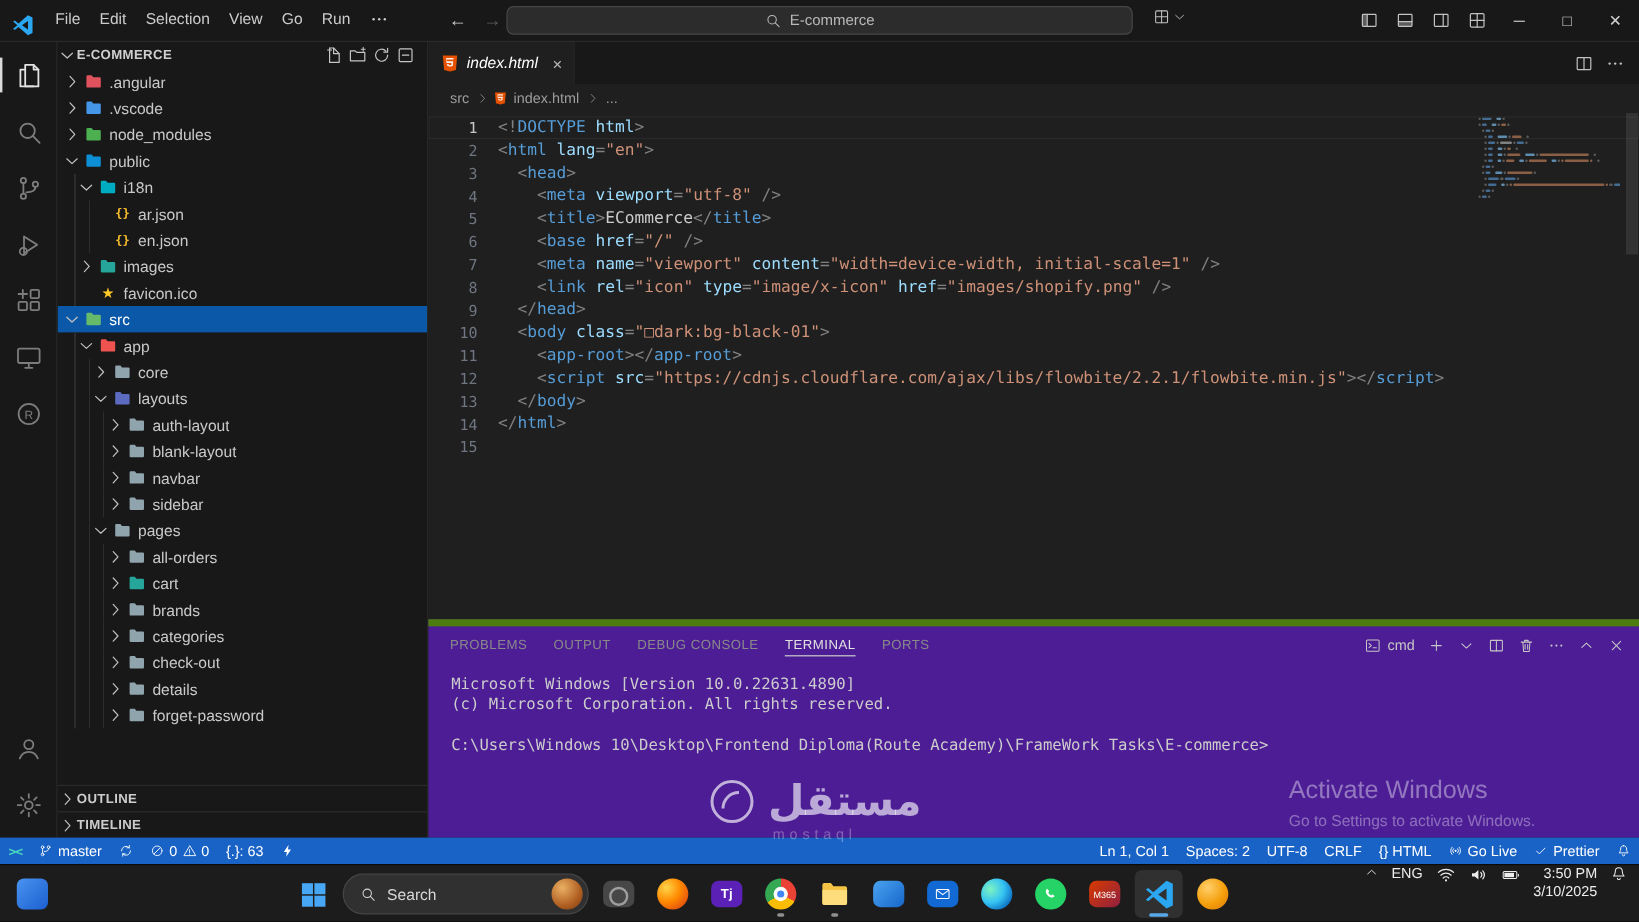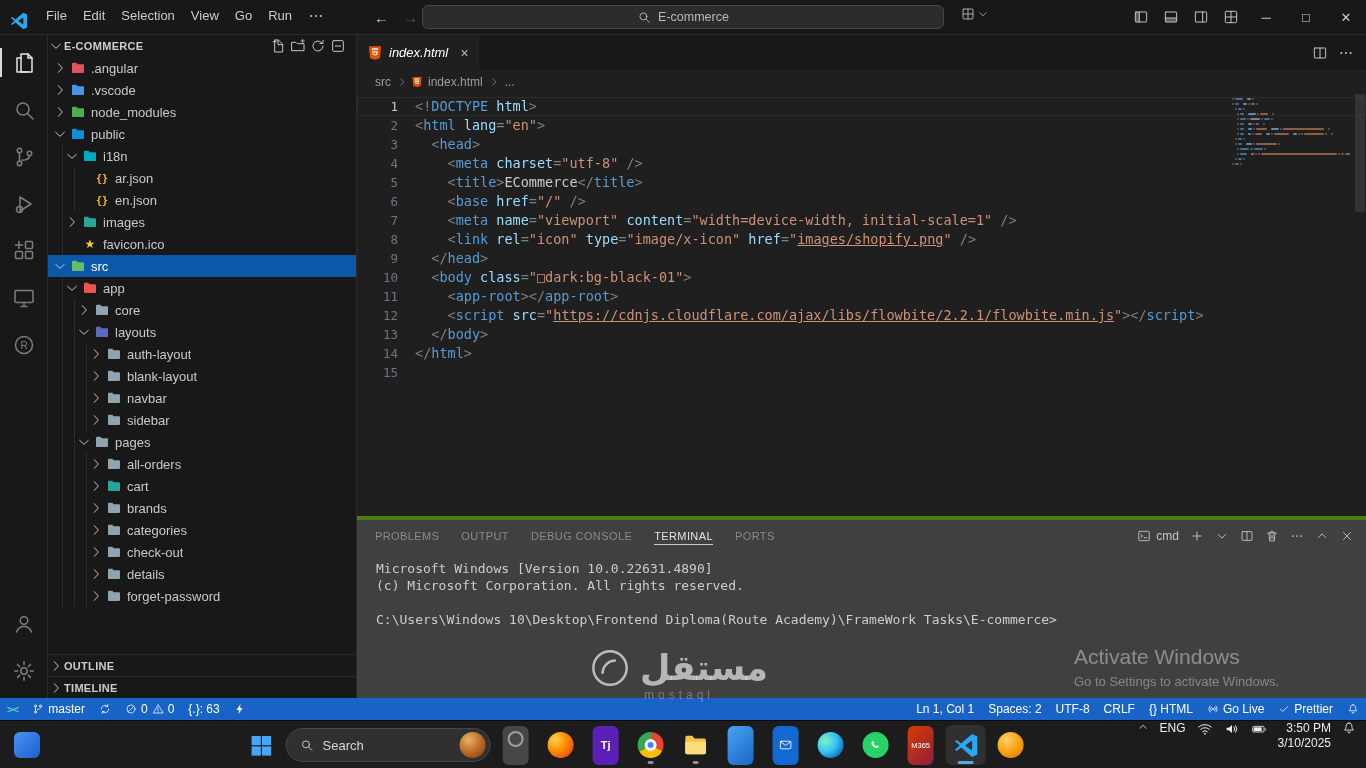--- a/index.html
+++ b/index.html
@@ -65,30 +65,30 @@
   .breadcrumbs{height:24px;display:flex;align-items:center;gap:3px;padding-left:16px;font-size:12px;color:#9d9d9d}
   .bc-part{padding:0 2px}
   .bc-chev{color:#8a8a8a}
   .code-wrap{flex:1;position:relative;overflow:hidden;font-family:"DejaVu Sans Mono",monospace;
              font-size:13.5px;line-height:19px;padding-top:3px}
   .cl{display:flex;height:19px;white-space:pre}
   .cl .ln{width:58px;flex:none;text-align:right;padding-right:17px;color:#6e7681;font-size:12.5px}
   .cl.current{outline:1px solid #2a2a2a;outline-offset:-1px}
   .cl.current .ln{color:#c6c6c6}
   .tk-p{color:#808080}.tk-tag{color:#569cd6}.tk-attr{color:#9cdcfe}.tk-str{color:#ce9178}
-  .tk-url{color:#ce9178;text-decoration:underline}.tk-x{color:#cccccc}
+  .tk-url{color:#ce9178;}.tk-x{color:#cccccc}
   .minimap{position:absolute;top:4px;right:16px;width:118px;overflow:hidden;opacity:.8}
   .mm-line{height:2px;margin-bottom:3px;display:flex}
   .mm-seg{height:2px;border-radius:1px;margin-right:1px;flex:none}
   .mm-p{background:#6a6a6a}.mm-tag{background:#4e7fae}.mm-attr{background:#6fa8d0}
   .mm-str{background:#a5704f}.mm-url{background:#a5704f}.mm-x{background:#9a9a9a}.mm-sp{background:transparent}
   .ov-thumb{position:absolute;top:0;right:1px;width:10px;height:118px;background:rgba(121,121,121,.22)}
 
   
-  .panel{height:182px;background:#404040;border-top:4px solid #4d7c0f;position:relative;display:flex;flex-direction:column}
+  .panel{height:182px;background:#4c1d95;border-top:6px solid #4d7c0f;position:relative;display:flex;flex-direction:column}
   .p-head{height:31px;display:flex;align-items:center;padding:0 12px 0 18px}
   .p-tab{height:100%;display:flex;align-items:center;margin-right:22px;font-size:11px;letter-spacing:.4px;
          color:#8a8a8a;position:relative}
   .p-tab.active{color:#e2e2e2}
   .p-tab.active::after{content:"";position:absolute;left:0;right:0;bottom:6px;height:1px;background:#cccccc}
   .p-controls{margin-left:auto;display:flex;align-items:center;gap:11px;color:#c6c6c6;font-size:12px}
   .shell-label{display:flex;align-items:center;gap:5px}
   .p-body{flex:1;padding:9px 0 0 19px;font-family:"DejaVu Sans Mono",monospace;font-size:13px;line-height:17px;
           color:#cccccc;white-space:pre}
   .t-line{min-height:17px}
@@ -118,21 +118,21 @@
   .tb-center{position:absolute;left:50%;top:4px;transform:translateX(-56%);display:flex;align-items:center;gap:5px}
   .tb-app{width:40px;height:40px;border-radius:6px;display:grid;place-items:center;position:relative}
   .tb-app.running::after{content:"";position:absolute;bottom:1px;left:50%;transform:translateX(-50%);
                          width:6px;height:3px;border-radius:2px;background:#8f8f8f}
   .tb-app.active{background:rgba(255,255,255,.09)}
   .tb-app.active::after{width:16px;background:#57a8e8}
   .search-pill{width:205px;height:34px;border-radius:17px;background:#303030;border:1px solid #454545;
                display:flex;align-items:center;gap:9px;padding:0 4px 0 13px;color:#d8d8d8;font-size:13px}
   .food{width:26px;height:26px;border-radius:50%;margin-left:auto;
         background:radial-gradient(circle at 35% 30%,#eab063,#b05f22 60%,#7a3c12)}
-  .ic-sq{width:26px;height:39px;border-radius:6px;display:grid;place-items:center}
+  .ic-sq{width:26px;height:22px;border-radius:6px;display:grid;place-items:center}
   .ic-ci{width:26px;height:26px;border-radius:50%;display:grid;place-items:center}
   .a-camera{background:#474747;position:relative}
   .a-camera::after{content:"";width:12px;height:12px;border-radius:50%;border:2px solid #9e9e9e;position:absolute;left:5px;top:5px}
   .a-firefox{background:radial-gradient(circle at 30% 30%,#ffd54a,#ff8a00 45%,#e8590c 75%,#b3340f)}
   .a-notes{background:#5b21b6;color:#fff;font-size:11px;font-weight:700}
   .a-chrome{background:conic-gradient(#ea4335 0 33%,#fbbc05 33% 66%,#34a853 66% 100%);position:relative}
   .a-chrome::after{content:"";position:absolute;inset:7px;border-radius:50%;background:#4285f4;border:3px solid #fff}
   .a-photos{background:linear-gradient(135deg,#4aa3f0,#1667c9)}
   .a-outlook{background:#1269d3;color:#fff}
   .a-edge{background:radial-gradient(circle at 30% 35%,#7df3c0,#35c3f3 45%,#0b6cc0 80%)}
@@ -748,21 +748,21 @@
               <path d="M9.5 5.5l6 6.5-6 6.5"></path>
             </svg>
           </span>
           <span class="bc-part">...</span>
         </div>
       <div class="code-wrap" id="code-wrap">
         <div id="code-lines">
             <div class="cl current"><span class="ln">1</span><span class="lc"><span class="tk-p">&lt;!</span><span class="tk-tag">DOCTYPE</span><span class="tk-x"> </span><span class="tk-attr">html</span><span class="tk-p">&gt;</span></span></div>
             <div class="cl"><span class="ln">2</span><span class="lc"><span class="tk-p">&lt;</span><span class="tk-tag">html</span><span class="tk-x"> </span><span class="tk-attr">lang</span><span class="tk-p">=</span><span class="tk-str">"en"</span><span class="tk-p">&gt;</span></span></div>
             <div class="cl"><span class="ln">3</span><span class="lc"><span class="tk-x">  </span><span class="tk-p">&lt;</span><span class="tk-tag">head</span><span class="tk-p">&gt;</span></span></div>
-            <div class="cl"><span class="ln">4</span><span class="lc"><span class="tk-x">    </span><span class="tk-p">&lt;</span><span class="tk-tag">meta</span><span class="tk-x"> </span><span class="tk-attr">charset</span><span class="tk-p">=</span><span class="tk-str">"utf-8"</span><span class="tk-x"> </span><span class="tk-p">/&gt;</span></span></div>
+            <div class="cl"><span class="ln">4</span><span class="lc"><span class="tk-x">    </span><span class="tk-p">&lt;</span><span class="tk-tag">meta</span><span class="tk-x"> </span><span class="tk-attr">viewport</span><span class="tk-p">=</span><span class="tk-str">"utf-8"</span><span class="tk-x"> </span><span class="tk-p">/&gt;</span></span></div>
             <div class="cl"><span class="ln">5</span><span class="lc"><span class="tk-x">    </span><span class="tk-p">&lt;</span><span class="tk-tag">title</span><span class="tk-p">&gt;</span><span class="tk-x">ECommerce</span><span class="tk-p">&lt;/</span><span class="tk-tag">title</span><span class="tk-p">&gt;</span></span></div>
             <div class="cl"><span class="ln">6</span><span class="lc"><span class="tk-x">    </span><span class="tk-p">&lt;</span><span class="tk-tag">base</span><span class="tk-x"> </span><span class="tk-attr">href</span><span class="tk-p">=</span><span class="tk-str">"/"</span><span class="tk-x"> </span><span class="tk-p">/&gt;</span></span></div>
             <div class="cl"><span class="ln">7</span><span class="lc"><span class="tk-x">    </span><span class="tk-p">&lt;</span><span class="tk-tag">meta</span><span class="tk-x"> </span><span class="tk-attr">name</span><span class="tk-p">=</span><span class="tk-str">"viewport"</span><span class="tk-x"> </span><span class="tk-attr">content</span><span class="tk-p">=</span><span class="tk-str">"width=device-width, initial-scale=1"</span><span class="tk-x"> </span><span class="tk-p">/&gt;</span></span></div>
             <div class="cl"><span class="ln">8</span><span class="lc"><span class="tk-x">    </span><span class="tk-p">&lt;</span><span class="tk-tag">link</span><span class="tk-x"> </span><span class="tk-attr">rel</span><span class="tk-p">=</span><span class="tk-str">"icon"</span><span class="tk-x"> </span><span class="tk-attr">type</span><span class="tk-p">=</span><span class="tk-str">"image/x-icon"</span><span class="tk-x"> </span><span class="tk-attr">href</span><span class="tk-p">=</span><span class="tk-str">"</span><span class="tk-url">images/shopify.png</span><span class="tk-str">"</span><span class="tk-x"> </span><span class="tk-p">/&gt;</span></span></div>
             <div class="cl"><span class="ln">9</span><span class="lc"><span class="tk-x">  </span><span class="tk-p">&lt;/</span><span class="tk-tag">head</span><span class="tk-p">&gt;</span></span></div>
             <div class="cl"><span class="ln">10</span><span class="lc"><span class="tk-x">  </span><span class="tk-p">&lt;</span><span class="tk-tag">body</span><span class="tk-x"> </span><span class="tk-attr">class</span><span class="tk-p">=</span><span class="tk-str">"□dark:bg-black-01"</span><span class="tk-p">&gt;</span></span></div>
             <div class="cl"><span class="ln">11</span><span class="lc"><span class="tk-x">    </span><span class="tk-p">&lt;</span><span class="tk-tag">app-root</span><span class="tk-p">&gt;&lt;/</span><span class="tk-tag">app-root</span><span class="tk-p">&gt;</span></span></div>
             <div class="cl"><span class="ln">12</span><span class="lc"><span class="tk-x">    </span><span class="tk-p">&lt;</span><span class="tk-tag">script</span><span class="tk-x"> </span><span class="tk-attr">src</span><span class="tk-p">=</span><span class="tk-str">"</span><span class="tk-url">https://cdnjs.cloudflare.com/ajax/libs/flowbite/2.2.1/flowbite.min.js</span><span class="tk-str">"</span><span class="tk-p">&gt;&lt;/</span><span class="tk-tag">script</span><span class="tk-p">&gt;</span></span></div>
             <div class="cl"><span class="ln">13</span><span class="lc"><span class="tk-x">  </span><span class="tk-p">&lt;/</span><span class="tk-tag">body</span><span class="tk-p">&gt;</span></span></div>
             <div class="cl"><span class="ln">14</span><span class="lc"><span class="tk-p">&lt;/</span><span class="tk-tag">html</span><span class="tk-p">&gt;</span></span></div>

